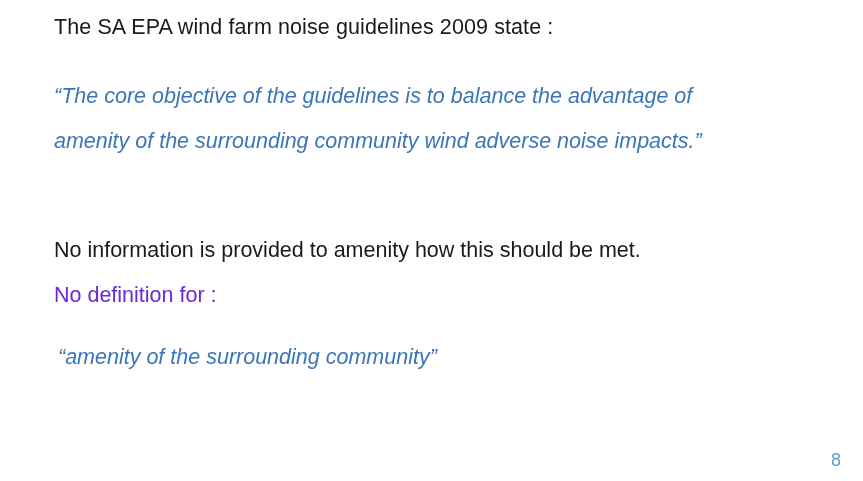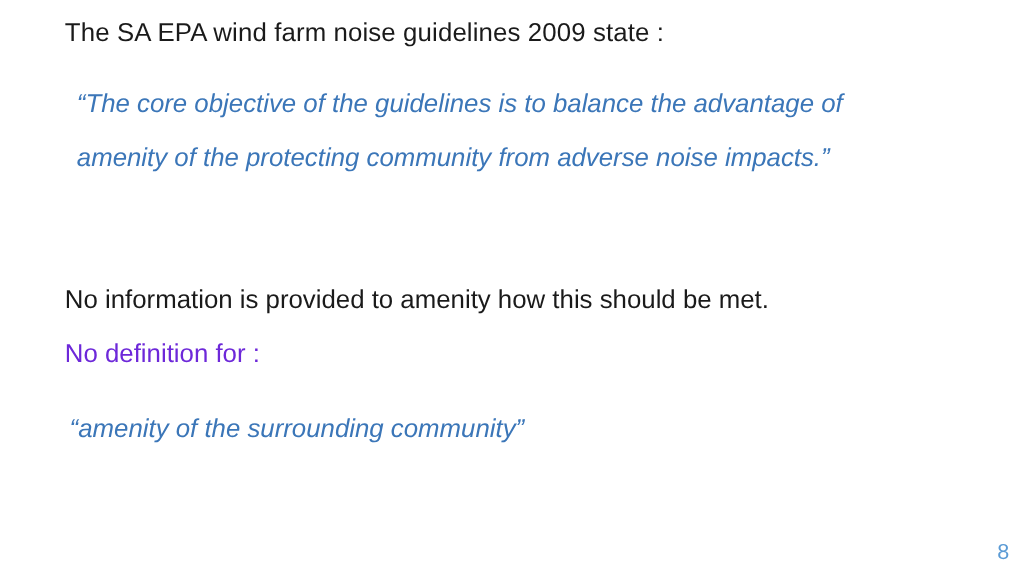--- a/index.html
+++ b/index.html
@@ -27,27 +27,26 @@
   .intro {
     left: 54px;
     top: 15px;
     font-size: 21.5px;
     color: #1a1a1a;
     letter-spacing: 0.1px;
   }
   .quote-block {
     position: absolute;
     left: 54px;
-    top: 64px;
+    top: 74px;
     width: 760px;
     font-size: 21.5px;
     font-style: italic;
     color: #3b76b8;
     line-height: 45px;
-    margin-left: 10px;
   }
   .quote-block .qline {
     display: block;
     white-space: nowrap;
   }
   .body1 {
     left: 54px;
     top: 238px;
     font-size: 21.5px;
     color: #1a1a1a;
@@ -83,21 +82,21 @@
 </style>
 </head>
 <body>
 
 <div class="slide">
 
   <div class="line intro">The SA EPA wind farm noise  guidelines 2009  state :</div>
 
   <div class="quote-block">
     <span class="qline">“The core objective of the guidelines is to balance the advantage of</span>
-    <span class="qline">amenity of the protecting community from adverse noise impacts.”</span>
+    <span class="qline">amenity of the surrounding community wind adverse noise impacts.”</span>
   </div>
 
   <div class="line body1">No information is provided to amenity how this should be met.</div>
   <div class="line body2">No definition for :</div>
 
   <div class="line subquote1">“amenity of the surrounding community”</div>
 
   <div class="page-number">8</div>
 
 </div>

